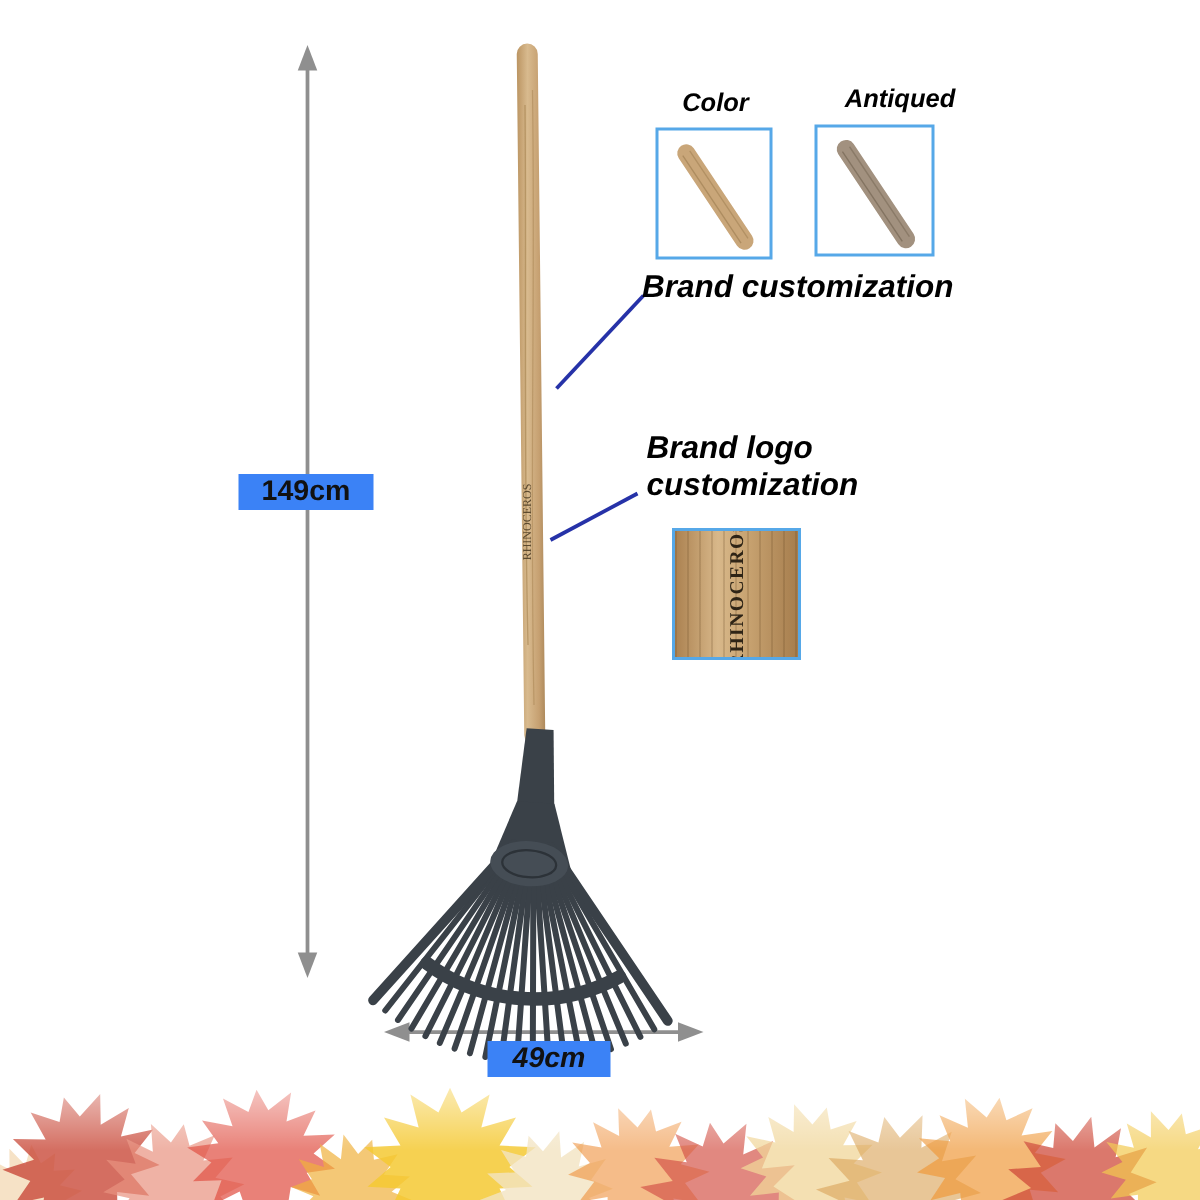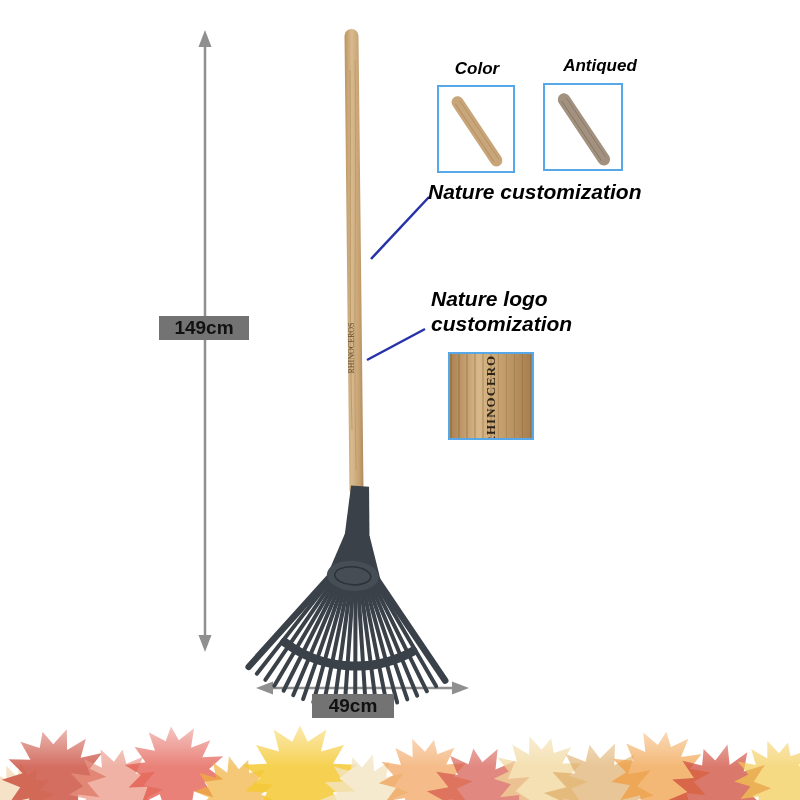--- a/index.html
+++ b/index.html
@@ -1,20 +1,20 @@
 <!DOCTYPE html>
 <html><head>
 <meta charset="utf-8">
 <style>
   html,body{margin:0;padding:0;background:#fff;}
   .canvas{position:relative;width:800px;height:800px;background:#fff;overflow:hidden;
           font-family:"Liberation Sans",sans-serif;}
   .art{position:absolute;left:0;top:0;}
   .dim-label{position:absolute;font-weight:bold;font-size:19px;color:#111;
-             background:#737373;text-align:center;padding:1px 2px;}
+             background:#3b82f6;text-align:center;padding:1px 2px;}
   .callout-title{position:absolute;font-style:italic;font-weight:bold;font-size:21px;
                  color:#000;line-height:1.18;}
   .swatch-label{position:absolute;font-style:italic;font-weight:bold;font-size:17px;
                 color:#000;text-align:center;}
   .swatch-box{position:absolute;border:2px solid #56a8e8;background:#fff;box-sizing:border-box;}
   .swatch-box svg{display:block;width:100%;height:100%;}
   .logo-box{position:absolute;border:2px solid #56a8e8;overflow:hidden;box-sizing:border-box;}
   .logo-wood{position:absolute;inset:0;
              background:linear-gradient(90deg,#ab8150 0%,#d8b88a 35%,#c7a270 60%,#a67d4d 100%);}
   .logo-wood::after{content:"";position:absolute;inset:0;
@@ -118,42 +118,42 @@
         <ellipse cx="356" cy="576" rx="26" ry="15" fill="#454d55"></ellipse>
         <ellipse cx="356" cy="576" rx="18" ry="9" fill="none" stroke="#2c3238" stroke-width="1.5"></ellipse>
       </g>
     </g>
 
     <line x1="371" y1="259" x2="429" y2="197" stroke="#2632a8" stroke-width="2.5"></line>
     <line x1="367" y1="360" x2="425" y2="329" stroke="#2632a8" stroke-width="2.5"></line>
   </svg>
 
   <div class="dim-label" style="left:159px;top:316px;width:86px;">149cm</div>
-  <div class="dim-label" style="left:312px;top:694px;width:78px;">49cm</div>
+  <div class="dim-label" style="left:325px;top:694px;width:78px;font-style:italic;">49cm</div>
 
   <div class="swatch-label" style="left:437px;top:59px;width:80px;">Color</div>
   <div class="swatch-label" style="left:556px;top:56px;width:88px;">Antiqued</div>
 
   <div class="swatch-box" style="left:437px;top:85px;width:78px;height:88px;">
     <svg viewBox="0 0 80 88">
       <line x1="20" y1="15" x2="62" y2="78" stroke="#c9a679" stroke-width="13" stroke-linecap="round"></line>
       <line x1="17.5" y1="16.7" x2="59.5" y2="79.7" stroke="#9c7c4f" stroke-width="1" opacity="0.6"></line>
       <line x1="22.5" y1="13.3" x2="64.5" y2="76.3" stroke="#9c7c4f" stroke-width="1" opacity="0.5"></line>
     </svg>
   </div>
   <div class="swatch-box" style="left:543px;top:83px;width:80px;height:88px;">
     <svg viewBox="0 0 80 88">
       <line x1="20" y1="15" x2="62" y2="78" stroke="#a2917f" stroke-width="13" stroke-linecap="round"></line>
       <line x1="17.5" y1="16.7" x2="59.5" y2="79.7" stroke="#776855" stroke-width="1" opacity="0.7"></line>
       <line x1="22.5" y1="13.3" x2="64.5" y2="76.3" stroke="#776855" stroke-width="1" opacity="0.55"></line>
     </svg>
   </div>
 
-  <div class="callout-title" style="left:428px;top:180px;width:260px;">Nature customization</div>
-  <div class="callout-title" style="left:431px;top:287px;width:200px;">Nature logo customization</div>
+  <div class="callout-title" style="left:428px;top:180px;width:260px;">Brand customization</div>
+  <div class="callout-title" style="left:431px;top:287px;width:200px;">Brand logo customization</div>
 
   <div class="logo-box" style="left:448px;top:352px;width:86px;height:88px;">
     <div class="logo-wood"></div>
     <div class="logo-text">
       <span>RHINOCEROS</span>
     </div>
   </div>
 
 </div>
 

